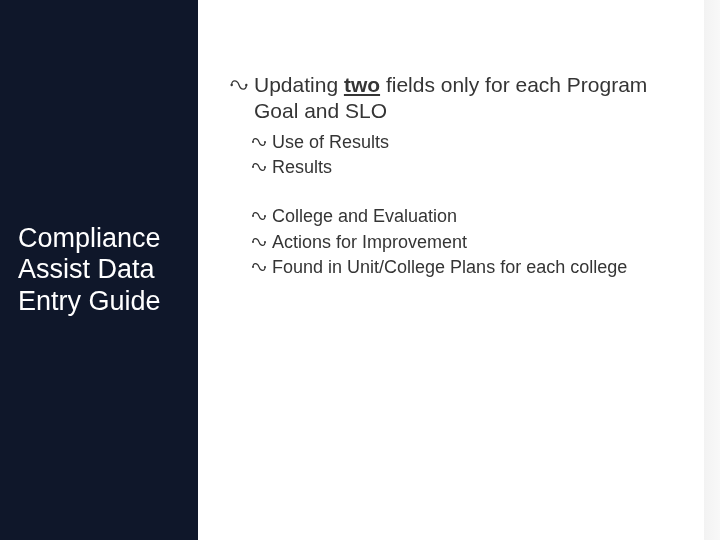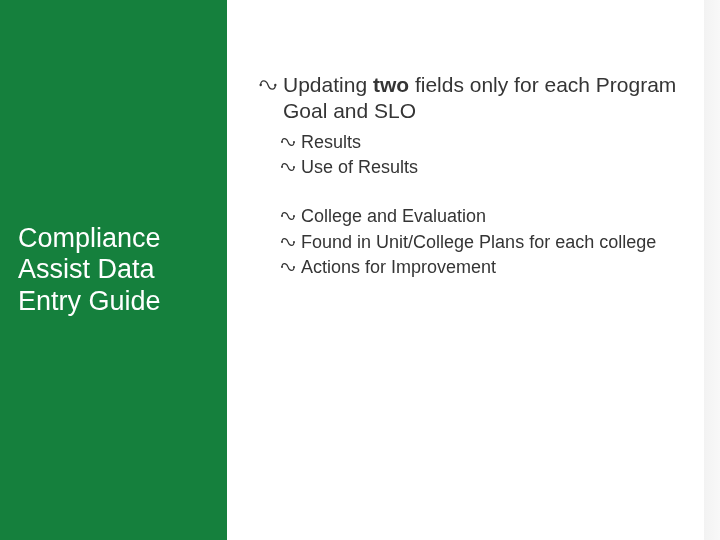--- a/index.html
+++ b/index.html
@@ -11,22 +11,22 @@
     font-family: "Segoe UI Light", "Segoe UI", "Helvetica Neue", Arial, sans-serif;
     overflow: hidden;
   }
   .slide {
     width: 720px;
     height: 540px;
     position: relative;
     display: flex;
   }
   .sidebar {
-    width: 227px;
-    background: #15803d;
+    width: 198px;
+    background: #0f172a;
     color: #fff;
     display: flex;
     align-items: center;
     justify-content: center;
     padding: 0 16px 0 18px;
     box-sizing: border-box;
   }
   .sidebar-title {
     font-size: 27px;
     line-height: 1.15;
@@ -80,20 +80,21 @@
     height: 22px;
     margin-top: 2px;
   }
   .icon-sm {
     width: 18px;
     height: 18px;
     margin-top: 2px;
   }
   .bold {
     font-weight: 600;
+    text-decoration: underline;
   }
 </style>
 </head>
 <body>
 
 <div class="slide">
   <div class="sidebar">
     <div class="sidebar-title">Compliance Assist Data Entry Guide</div>
   </div>
 
@@ -113,31 +114,31 @@
     </div>
 
     <div class="bullet-l2">
       <span class="icon icon-sm">
         <svg viewBox="0 0 24 24" width="18" height="18">
           <path d="M4 12 C4 6, 10 6, 12 12 C14 18, 20 18, 20 12" fill="none" stroke="#353535" stroke-width="1.5"></path>
           <circle cx="4" cy="12" r="1.3" fill="#353535"></circle>
           <circle cx="20" cy="12" r="1.3" fill="#353535"></circle>
         </svg>
       </span>
-      <span class="txt">Results</span>
+      <span class="txt">Use of Results</span>
     </div>
     <div class="bullet-l2">
       <span class="icon icon-sm">
         <svg viewBox="0 0 24 24" width="18" height="18">
           <path d="M4 12 C4 6, 10 6, 12 12 C14 18, 20 18, 20 12" fill="none" stroke="#353535" stroke-width="1.5"></path>
           <circle cx="4" cy="12" r="1.3" fill="#353535"></circle>
           <circle cx="20" cy="12" r="1.3" fill="#353535"></circle>
         </svg>
       </span>
-      <span class="txt">Use of Results</span>
+      <span class="txt">Results</span>
     </div>
 
     <div class="group-spacer"></div>
 
 
     <div class="bullet-l2">
       <span class="icon icon-sm">
         <svg viewBox="0 0 24 24" width="18" height="18">
           <path d="M4 12 C4 6, 10 6, 12 12 C14 18, 20 18, 20 12" fill="none" stroke="#353535" stroke-width="1.5"></path>
           <circle cx="4" cy="12" r="1.3" fill="#353535"></circle>
@@ -147,29 +148,29 @@
       <span class="txt">College and Evaluation</span>
     </div>
     <div class="bullet-l2">
       <span class="icon icon-sm">
         <svg viewBox="0 0 24 24" width="18" height="18">
           <path d="M4 12 C4 6, 10 6, 12 12 C14 18, 20 18, 20 12" fill="none" stroke="#353535" stroke-width="1.5"></path>
           <circle cx="4" cy="12" r="1.3" fill="#353535"></circle>
           <circle cx="20" cy="12" r="1.3" fill="#353535"></circle>
         </svg>
       </span>
-      <span class="txt">Found in Unit/College Plans for each college</span>
+      <span class="txt">Actions for Improvement</span>
     </div>
     <div class="bullet-l2">
       <span class="icon icon-sm">
         <svg viewBox="0 0 24 24" width="18" height="18">
           <path d="M4 12 C4 6, 10 6, 12 12 C14 18, 20 18, 20 12" fill="none" stroke="#353535" stroke-width="1.5"></path>
           <circle cx="4" cy="12" r="1.3" fill="#353535"></circle>
           <circle cx="20" cy="12" r="1.3" fill="#353535"></circle>
         </svg>
       </span>
-      <span class="txt">Actions for Improvement</span>
+      <span class="txt">Found in Unit/College Plans for each college</span>
     </div>
 
   </div>
 
   <div class="vstripe"></div>
 </div>
 
 </body></html>

